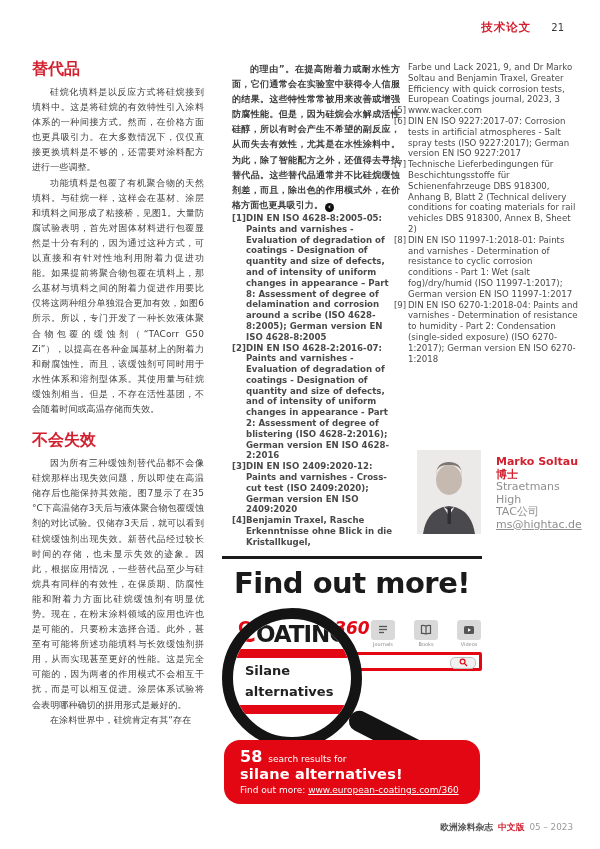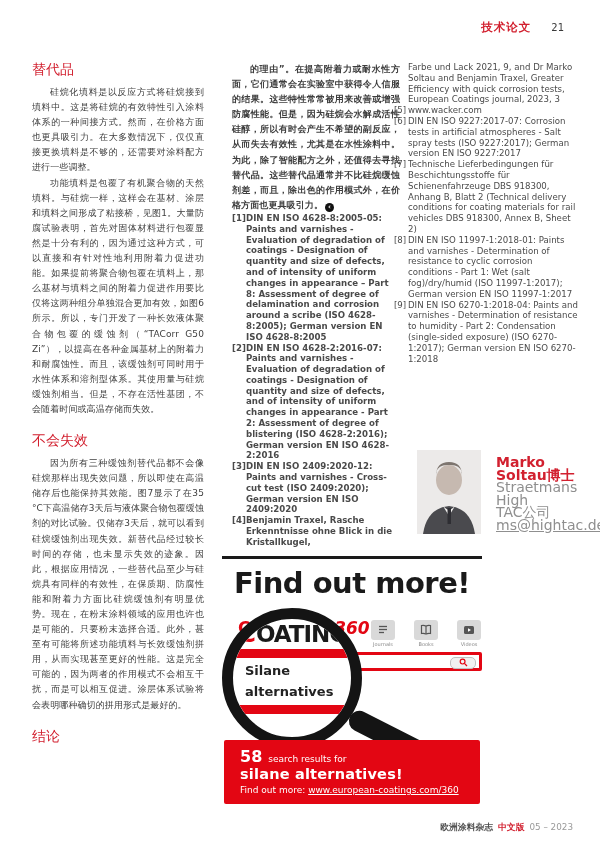--- a/index.html
+++ b/index.html
@@ -10,38 +10,38 @@
   .hdr{position:absolute;top:20px;right:36px;display:flex;align-items:baseline;gap:20px;}
   .hdr .sec{color:#d2202f;font-weight:bold;font-size:11.5px;letter-spacing:1px;text-align:right;}
   .hdr .pg{color:#3a3a3a;font-size:10px;}
 
   
   .col{position:absolute;top:62px;}
   .col-left{left:32px;width:172px;}
   .col-mid{left:232px;width:168px;font-weight:bold;}
   .col-right{left:394px;width:184px;}
 
-  .h-red{color:#d2202f;font-weight:normal;font-size:14px;margin:0 0 9px 0;line-height:14px;}
+  .h-red{color:#d2202f;font-weight:bold;font-size:16px;margin:0 0 9px 0;line-height:14px;}
   .h-red.mt{margin-top:16px;}
   .cn p{font-size:9px;line-height:15.1px;color:#3e3e3e;text-align:justify;text-indent:2em;margin:0;
         letter-spacing:0.1px;}
   .endmark{display:inline-block;width:9px;height:9px;border-radius:50%;background:#111;color:#fff;
         font-size:7px;line-height:9px;text-align:center;vertical-align:-1px;text-indent:0;margin-left:2px;}
 
   .refs-h{color:#5f5f5f;font-size:9.5px;margin:12px 0 8px 0;}
   .refs{list-style:none;margin:0;padding:0;}
   .ref{position:relative;padding-left:14px;font-size:8.6px;line-height:10.8px;color:#4a4a4a;
        text-align:left;margin:0;}
   .ref .m{position:absolute;left:0;top:0;}
   .ref.cont{padding-left:14px;}
 
   
   .author{position:absolute;left:417px;top:450px;width:165px;}
   .author .photo{position:absolute;left:0;top:0;width:64px;height:84px;background:#ecebe9;overflow:hidden;}
-  .author .info{position:absolute;left:79px;top:6px;width:86px;font-size:14px;line-height:12.5px;}
+  .author .info{position:absolute;left:79px;top:6px;width:86px;font-size:11px;line-height:12.5px;}
   .author .name{color:#d2202f;font-weight:bold;}
   .author .aff{color:#8f8f8f;}
   .author .mail{color:#8f8f8f;text-decoration:underline;cursor:pointer;}
 
   
   .ad{position:absolute;left:222px;top:556px;width:260px;height:262px;}
   .ad-rule{position:absolute;left:0;top:0;width:260px;height:3px;background:#1a1a1a;}
   .ad-headline{position:absolute;left:0;top:10px;width:260px;text-align:center;color:#1a1a1a;
         font-size:29px;font-weight:600;letter-spacing:-0.5px;}
   .ad-logo{position:absolute;left:16px;top:62px;font-size:17px;font-weight:bold;z-index:1;white-space:nowrap;}
@@ -63,21 +63,21 @@
   .glass .glogo{position:absolute;left:6px;top:2px;font-size:23px;font-weight:bold;white-space:nowrap;}
   .glass .glogo .lc{color:#e30613;}
   .glass .glogo .lr{color:#1a1a1a;letter-spacing:-1px;}
   .glass .stripe{position:absolute;left:-10px;right:-10px;height:9px;background:#e30613;}
   .glass .s1{top:30px;} .glass .s2{top:86px;}
   .glass .q{position:absolute;left:12px;top:41px;font-size:13px;font-weight:bold;color:#222;line-height:21px;}
   .handle{position:absolute;left:128px;top:150px;width:84px;height:21px;background:#141414;
         border-radius:11px;transform:rotate(27deg);transform-origin:0 50%;z-index:2;}
 
   .resbox{position:absolute;left:2px;top:184px;width:256px;height:64px;background:#e30613;
-        border-radius:2px;color:#fff;padding:7px 0 0 16px;box-sizing:border-box;z-index:4;}
+        border-radius:16px;color:#fff;padding:7px 0 0 16px;box-sizing:border-box;z-index:4;}
   .resbox .l1{display:flex;align-items:baseline;gap:6px;}
   .resbox .n{font-size:16px;font-weight:bold;}
   .resbox .t{font-size:9px;}
   .resbox .q2{font-size:14.5px;font-weight:bold;letter-spacing:0.2px;margin-top:0px;}
   .resbox .l3{font-size:9px;margin-top:3px;}
   .resbox .url{text-decoration:underline;cursor:pointer;}
 
   
   .ftr{position:absolute;right:27px;top:822px;font-size:8.8px;display:flex;gap:5px;align-items:baseline;}
   .ftr .jn{color:#4f4f4f;font-weight:bold;}
@@ -93,21 +93,21 @@
     <span class="sec">技术论文</span>
     <span class="pg">21</span>
   </div>
 
   <div class="col col-left cn">
     <h2 class="h-red">替代品</h2>
     <p>硅烷化填料是以反应方式将硅烷接到填料中。这是将硅烷的有效特性引入涂料体系的一种间接方式。然而，在价格方面也更具吸引力。在大多数情况下，仅仅直接更换填料是不够的，还需要对涂料配方进行一些调整。</p>
     <p>功能填料是包覆了有机聚合物的天然填料。与硅烷一样，这样会在基材、涂层和填料之间形成了粘接桥，见图1。大量防腐试验表明，首先对固体材料进行包覆显然是十分有利的，因为通过这种方式，可以直接和有针对性地利用附着力促进功能。如果提前将聚合物包覆在填料上，那么基材与填料之间的附着力促进作用要比仅将这两种组分单独混合更加有效，如图6所示。所以，专门开发了一种长效液体聚合物包覆的缓蚀剂（“TACorr G50 Zi”），以提高在各种金属基材上的附着力和耐腐蚀性。而且，该缓蚀剂可同时用于水性体系和溶剂型体系。其使用量与硅烷缓蚀剂相当。但是，不存在活性基团，不会随着时间或高温存储而失效。</p>
     <h2 class="h-red mt">不会失效</h2>
     <p>因为所有三种缓蚀剂替代品都不会像硅烷那样出现失效问题，所以即使在高温储存后也能保持其效能。图7显示了在35 °C下高温储存3天后与液体聚合物包覆缓蚀剂的对比试验。仅储存3天后，就可以看到硅烷缓蚀剂出现失效。新替代品经过较长时间的存储，也未显示失效的迹象。因此，根据应用情况，一些替代品至少与硅烷具有同样的有效性，在保质期、防腐性能和附着力方面比硅烷缓蚀剂有明显优势。现在，在粉末涂料领域的应用也许也是可能的。只要粉末选择合适。此外，甚至有可能将所述功能填料与长效缓蚀剂拼用，从而实现甚至更好的性能。这是完全可能的，因为两者的作用模式不会相互干扰，而是可以相互促进。涂层体系试验将会表明哪种确切的拼用形式是最好的。</p>
-    <h2 class="h-red mt">结论</h2>
+    <p>在涂料世界中，硅烷肯定有其“存在</p>
   </div>
 
   <div class="col col-mid">
     <div class="cn">
       <p><span>的理由”。在提高附着力或耐水性方面，它们通常会在实验室中获得令人信服的结果。这些特性常常被用来改善或增强防腐性能。但是，因为硅烷会水解成活性硅醇，所以有时会产生不希望的副反应，从而失去有效性，尤其是在水性涂料中。为此，除了智能配方之外，还值得去寻找替代品。这些替代品通常并不比硅烷缓蚀剂差，而且，除出色的作用模式外，在价格方面也更具吸引力。</span><span class="endmark">‹</span></p>
     </div>
     <ol class="refs">
       <li class="ref"><span class="m">[1]</span><span>DIN EN ISO 4628-8:2005-05: Paints and varnishes - Evaluation of degradation of coatings - Designation of quantity and size of defects, and of intensity of uniform changes in appearance – Part 8: Assessment of degree of delamination and corrosion around a scribe (ISO 4628-8:2005); German version EN ISO 4628-8:2005</span></li>
       <li class="ref"><span class="m">[2]</span><span>DIN EN ISO 4628-2:2016-07: Paints and varnishes - Evaluation of degradation of coatings - Designation of quantity and size of defects, and of intensity of uniform changes in appearance - Part 2: Assessment of degree of blistering (ISO 4628-2:2016); German version EN ISO 4628-2:2016</span></li>
       <li class="ref"><span class="m">[3]</span><span>DIN EN ISO 2409:2020-12: Paints and varnishes - Cross-cut test (ISO 2409:2020); German version EN ISO 2409:2020</span></li>

